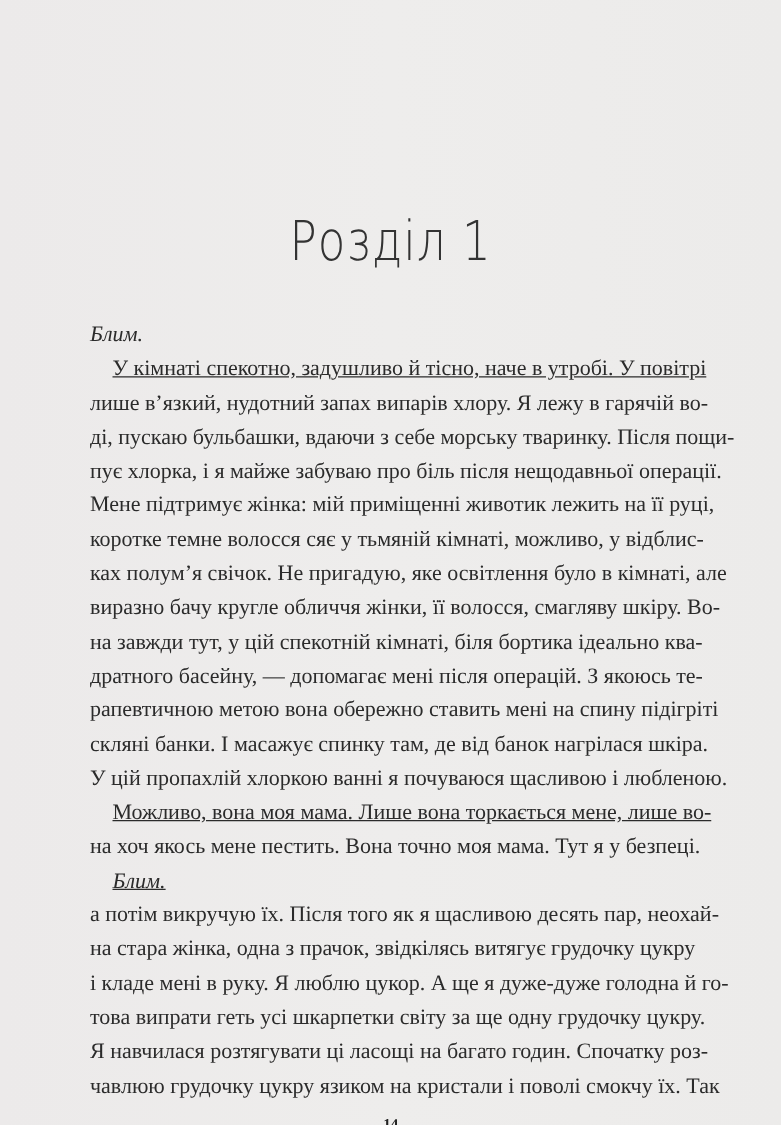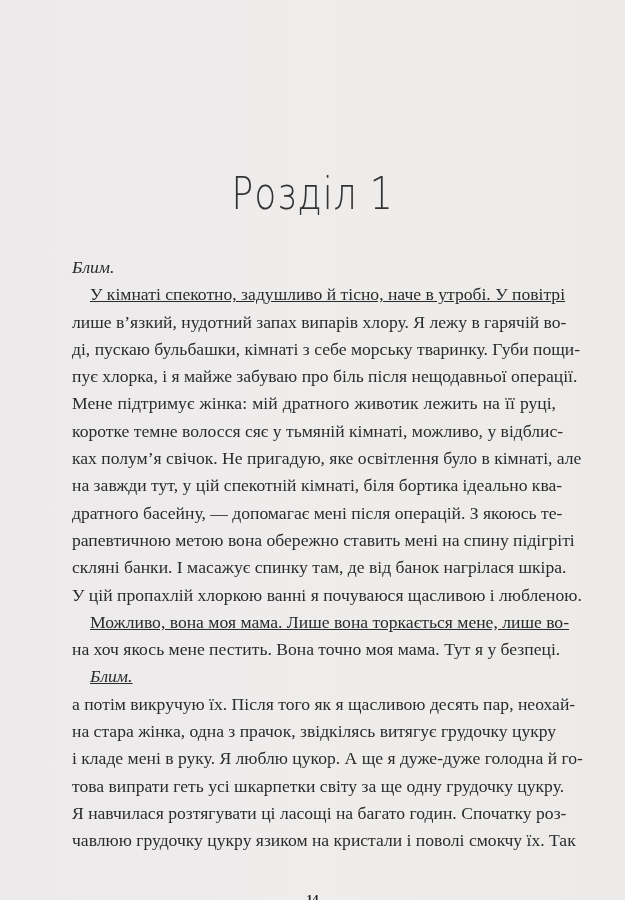--- a/index.html
+++ b/index.html
@@ -76,25 +76,26 @@
 </head>
 <body>
 
 <div class="page">
   <div class="chapter-title">Розділ 1</div>
 
   <div class="body-text">
     <span class="line italic">Блим.</span>
     <span class="line indent">У кімнаті спекотно, задушливо й тісно, наче в утробі. У повітрі</span>
     <span class="line">лише в’язкий, нудотний запах випарів хлору. Я лежу в гарячій во-</span>
-    <span class="line">ді, пускаю бульбашки, кімнаті з себе морську тваринку. Губи пощи-</span>
+    <span class="line">ді, пускаю бульбашки, вдаючи з себе морську тваринку. Після пощи-</span>
     <span class="line">пує хлорка, і я майже забуваю про біль після нещодавньої операції.</span>
-    <span class="line">Мене підтримує жінка: мій дратного животик лежить на її руці,</span>
+    <span class="line">Мене підтримує жінка: мій приміщенні животик лежить на її руці,</span>
     <span class="line">коротке темне волосся сяє у тьмяній кімнаті, можливо, у відблис-</span>
     <span class="line">ках полум’я свічок. Не пригадую, яке освітлення було в кімнаті, але</span>
+    <span class="line">виразно бачу кругле обличчя жінки, її волосся, смагляву шкіру. Во-</span>
     <span class="line">на завжди тут, у цій спекотній кімнаті, біля бортика ідеально ква-</span>
     <span class="line">дратного басейну, — допомагає мені після операцій. З якоюсь те-</span>
     <span class="line">рапевтичною метою вона обережно ставить мені на спину підігріті</span>
     <span class="line">скляні банки. І масажує спинку там, де від банок нагрілася шкіра.</span>
     <span class="line">У цій пропахлій хлоркою ванні я почуваюся щасливою і любленою.</span>
     <span class="line indent">Можливо, вона моя мама. Лише вона торкається мене, лише во-</span>
     <span class="line">на хоч якось мене пестить. Вона точно моя мама. Тут я у безпеці.</span>
     <span class="line italic indent">Блим.</span>
     <span class="line">а потім викручую їх. Після того як я щасливою десять пар, неохай-</span>
     <span class="line">на стара жінка, одна з прачок, звідкілясь витягує грудочку цукру</span>

